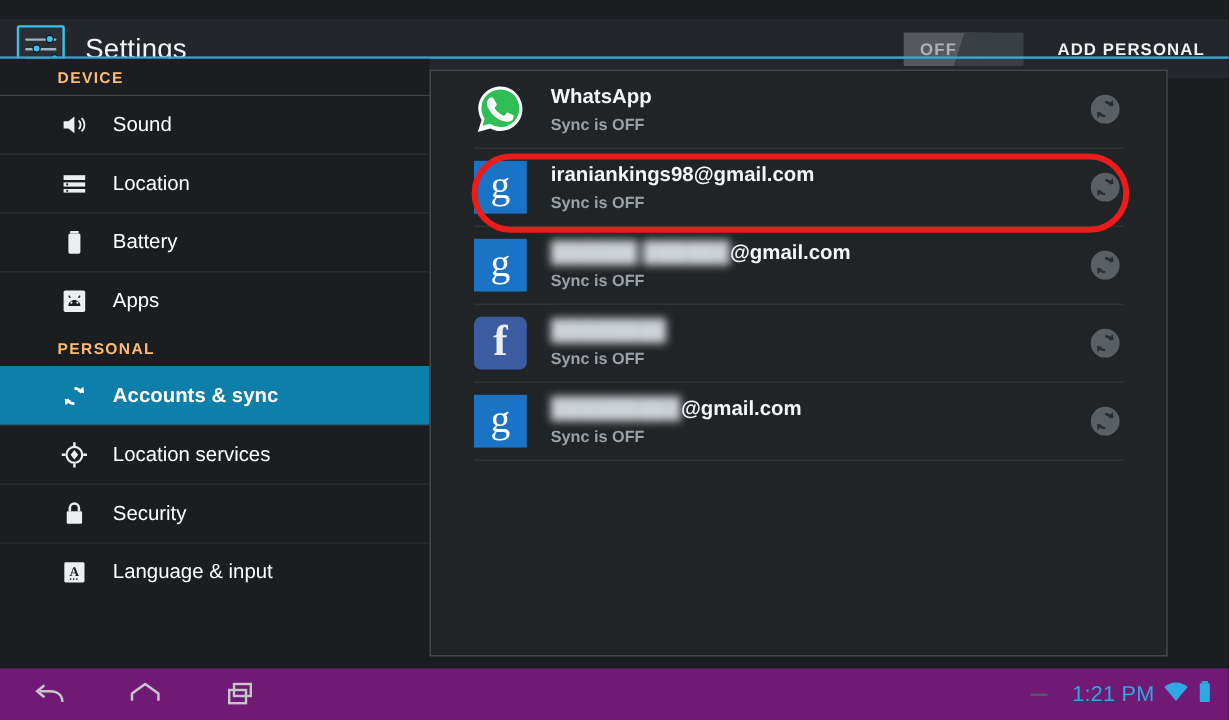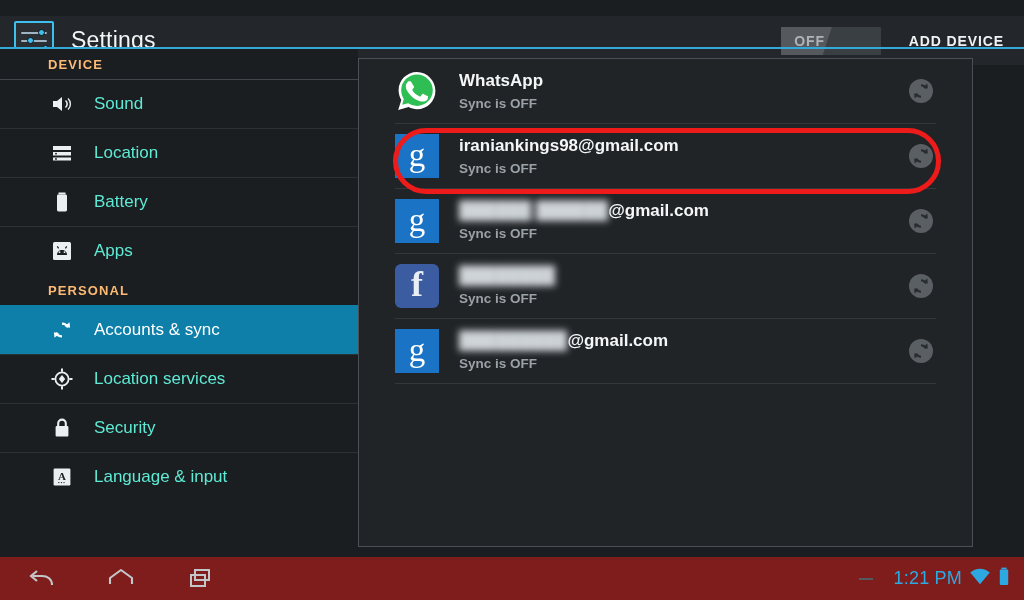--- a/index.html
+++ b/index.html
@@ -87,25 +87,25 @@
     overflow: hidden;
   }
   .section-label {
     color: #fdba74; font-size: 13px; font-weight: bold;
     letter-spacing: 1.1px; padding: 8px 0 7px 48px;
   }
   .nav-item {
     height: 49px; display: flex; align-items: center;
     padding-left: 48px;
     border-top: 1px solid #2c3136;
-    color: #5eead4;
+    color: #ffffff;
   }
   .nav-item.first { border-top: 1px solid #41474d; }
   .nav-item.selected {
-    background: #0d7fa8; border-top-color: #0d7fa8; color: #ffffff;
+    background: #0d7fa8; border-top-color: #0d7fa8; color: #ffffff; font-weight: bold;
   }
   .nav-icon {
     width: 28px; height: 28px; flex: 0 0 auto;
     display: flex; align-items: center; justify-content: center;
     margin-right: 18px;
   }
   .nav-label { font-size: 17px; }
 
   
   #content-panel {
@@ -164,21 +164,21 @@
     width: 548px; height: 66px;
     border: 5px solid #ee1b1b;
     border-radius: 33px / 33px;
     pointer-events: none;
     z-index: 10;
   }
 
   
   #navbar {
     position: absolute; left: 0; top: 557px; width: 1024px; height: 43px;
-    background: #7f1d1d;
+    background: #701a75;
     display: flex; align-items: center;
   }
   .nav-btn {
     width: 46px; height: 43px;
     display: flex; align-items: center; justify-content: center;
   }
   #nav-left { display: flex; margin-left: 18px; gap: 34px; }
   #nav-status {
     margin-left: auto; margin-right: 14px;
     display: flex; align-items: center; gap: 7px;
@@ -201,21 +201,21 @@
         <div class="knob" style="top:22px;left:26px"></div>
     </div>
     <div id="app-title">Settings</div>
 
     <div id="header-right">
       <div id="master-toggle">
         <div class="fill"></div>
         <div class="slant"></div>
         <div class="lbl">OFF</div>
       </div>
-      <div id="add-account-btn">ADD DEVICE</div>
+      <div id="add-account-btn">ADD PERSONAL</div>
     </div>
   </div>
   <div id="accent-rule"></div>
 
   <div id="sidebar">
 
     <div class="section-label">DEVICE</div>
 
     <div class="nav-item first">
       <span class="nav-icon">

